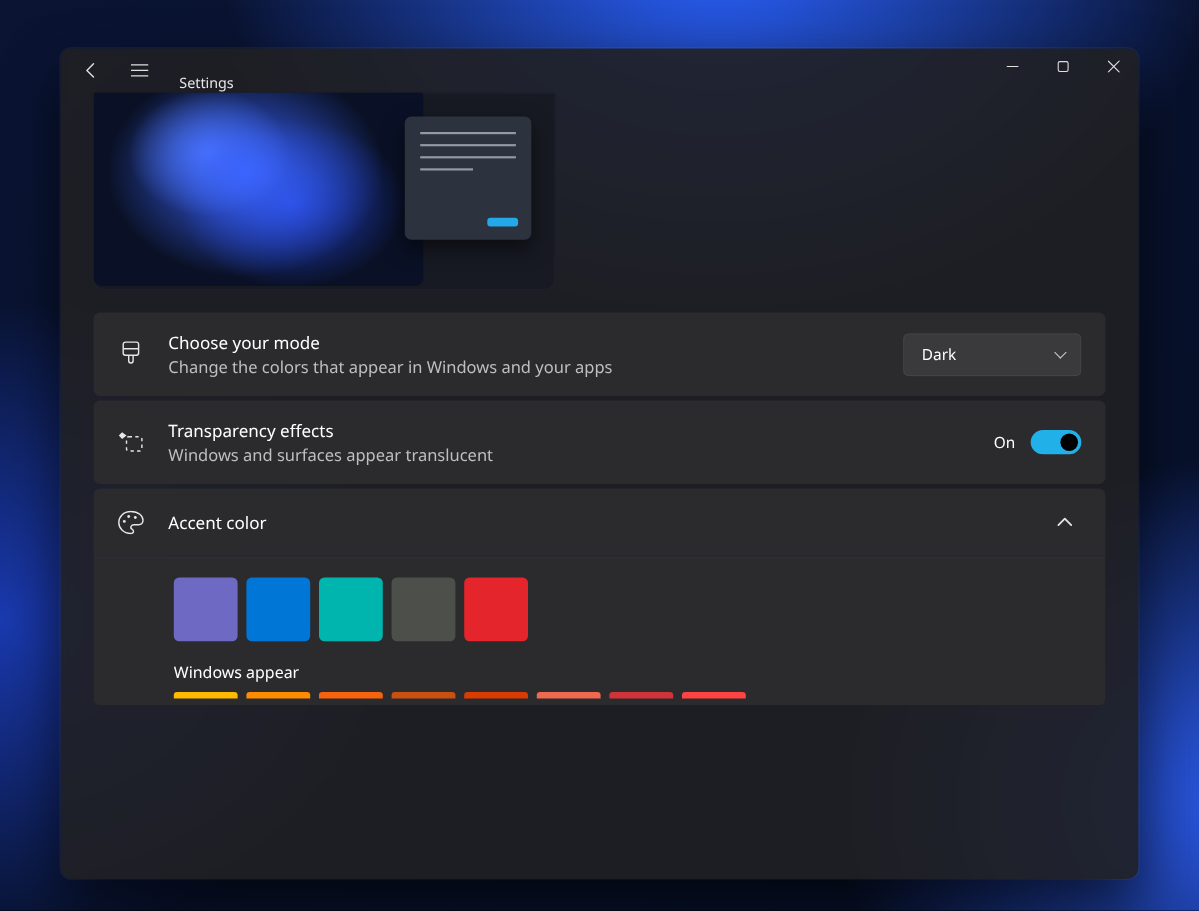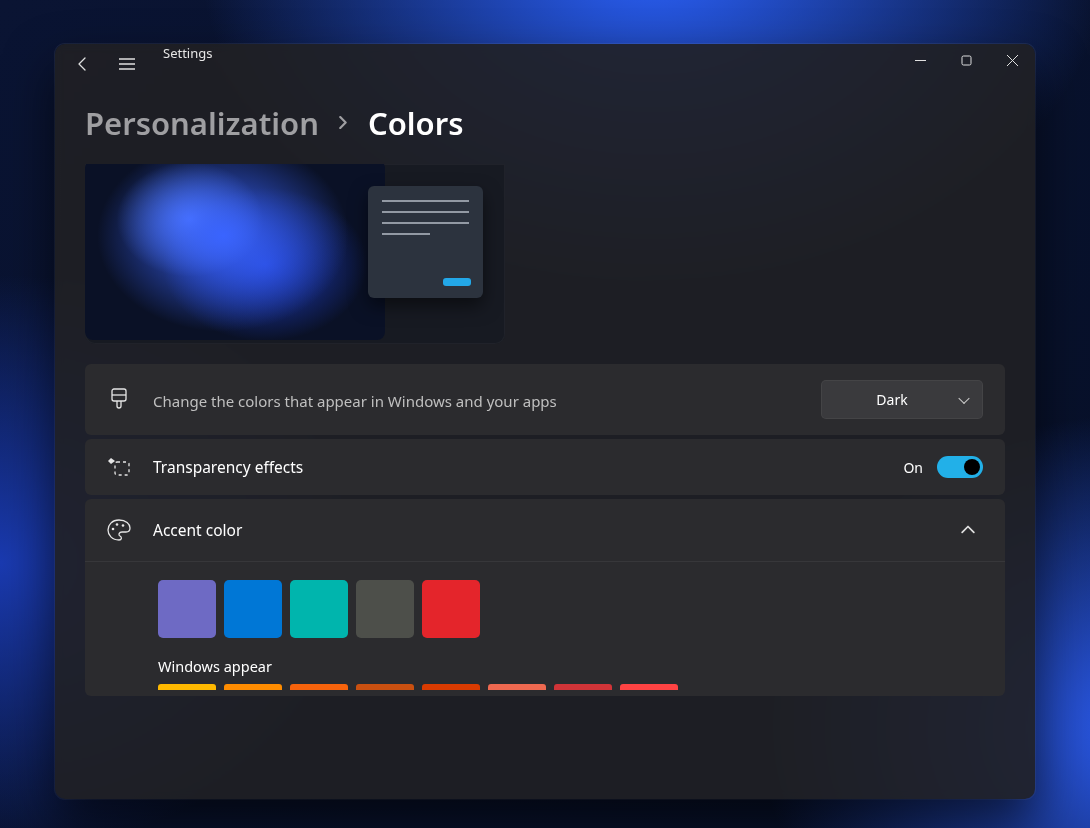--- a/index.html
+++ b/index.html
@@ -35,21 +35,21 @@
     backdrop-filter: blur(4px);
   }
   .titlebar {
     height: 40px;
     display: flex;
     align-items: center;
     position: relative;
   }
   .titlebar-left {
     display: flex;
-    align-items: flex-start;
+    align-items: flex-end;
     padding-left: 8px;
     gap: 4px;
   }
   .tb-btn {
     width: 40px; height: 40px;
     display: flex; align-items: center; justify-content: center;
     color: #e0e0e0;
   }
   .tb-title {
     font-size: 13px;
@@ -158,21 +158,20 @@
 
   .dropdown {
     background: #3a3a3d;
     border-radius: 5px;
     padding: 9px 36px 9px 16px;
     font-size: 14px;
     color: #fff;
     min-width: 108px;
     position: relative;
     border: 1px solid rgba(255,255,255,0.05);
-    text-align: center;
   }
   .dropdown::after {
     content:''; position:absolute; right:14px; top:50%;
     width:7px; height:7px; border-right:1.5px solid #ccc; border-bottom:1.5px solid #ccc;
     transform: translateY(-70%) rotate(45deg);
   }
 
   .toggle-wrap { display:flex; align-items:center; gap:14px;justify-content:center; }
   .toggle-label { font-size: 14px; color:#fff; }
   .toggle {
@@ -259,29 +258,20 @@
         <div class="win-ctrl">
           <svg width="11" height="11" viewBox="0 0 11 11">
             <line x1="0" y1="0" x2="11" y2="11" stroke-width="1"></line>
             <line x1="11" y1="0" x2="0" y2="11" stroke-width="1"></line>
           </svg>
         </div>
       </div>
     </div>
 
     <div class="content">
-      <div class="breadcrumb">
-        <span class="parent">Personalization</span>
-        <span class="chev">
-          <svg width="13" height="13" viewBox="0 0 12 12">
-              <path d="M3 1 L8 6 L3 11" stroke="currentColor" stroke-width="2" fill="none" stroke-linecap="round" stroke-linejoin="round"></path>
-            </svg>
-        </span>
-        <span class="current">Colors</span>
-      </div>
 
       <div class="preview">
         <div class="bloom"></div>
         <div class="mini-window">
           <div class="line"></div>
           <div class="line"></div>
           <div class="line"></div>
           <div class="line short"></div>
           <div class="btn"></div>
         </div>
@@ -289,34 +279,36 @@
 
       <div class="settings-card">
         <div class="card-icon">
           <svg width="20" height="24" viewBox="0 0 20 24" fill="none" stroke="#e6e6e6" stroke-width="1.3">
             <rect x="3" y="1" width="14" height="12" rx="2"></rect>
             <line x1="3" y1="7" x2="17" y2="7"></line>
             <path d="M8 13 v5 a2 2 0 0 0 4 0 v-5"></path>
           </svg>
         </div>
         <div class="card-text">
+          <div class="card-title">Choose your mode</div>
           <div class="card-desc">Change the colors that appear in Windows and your apps</div>
         </div>
         <div class="dropdown">Dark</div>
       </div>
 
       <div class="settings-card">
         <div class="card-icon">
           <svg width="24" height="20" viewBox="0 0 24 20" fill="none" stroke="#e6e6e6" stroke-width="1.3">
             <path d="M4 1 l4 3 l-4 3 l-3 -3 z" fill="#e6e6e6" stroke="none"></path>
             <rect x="8" y="5" width="14" height="13" rx="2" stroke-dasharray="3 3"></rect>
           </svg>
         </div>
         <div class="card-text">
           <div class="card-title">Transparency effects</div>
+          <div class="card-desc">Windows and surfaces appear translucent</div>
         </div>
         <div class="toggle-wrap">
           <span class="toggle-label">On</span>
           <div class="toggle"></div>
         </div>
       </div>
 
       <div class="settings-card expanded-header">
         <div class="card-icon">
           <svg width="24" height="22" viewBox="0 0 24 22" fill="none" stroke="#e6e6e6" stroke-width="1.3">

